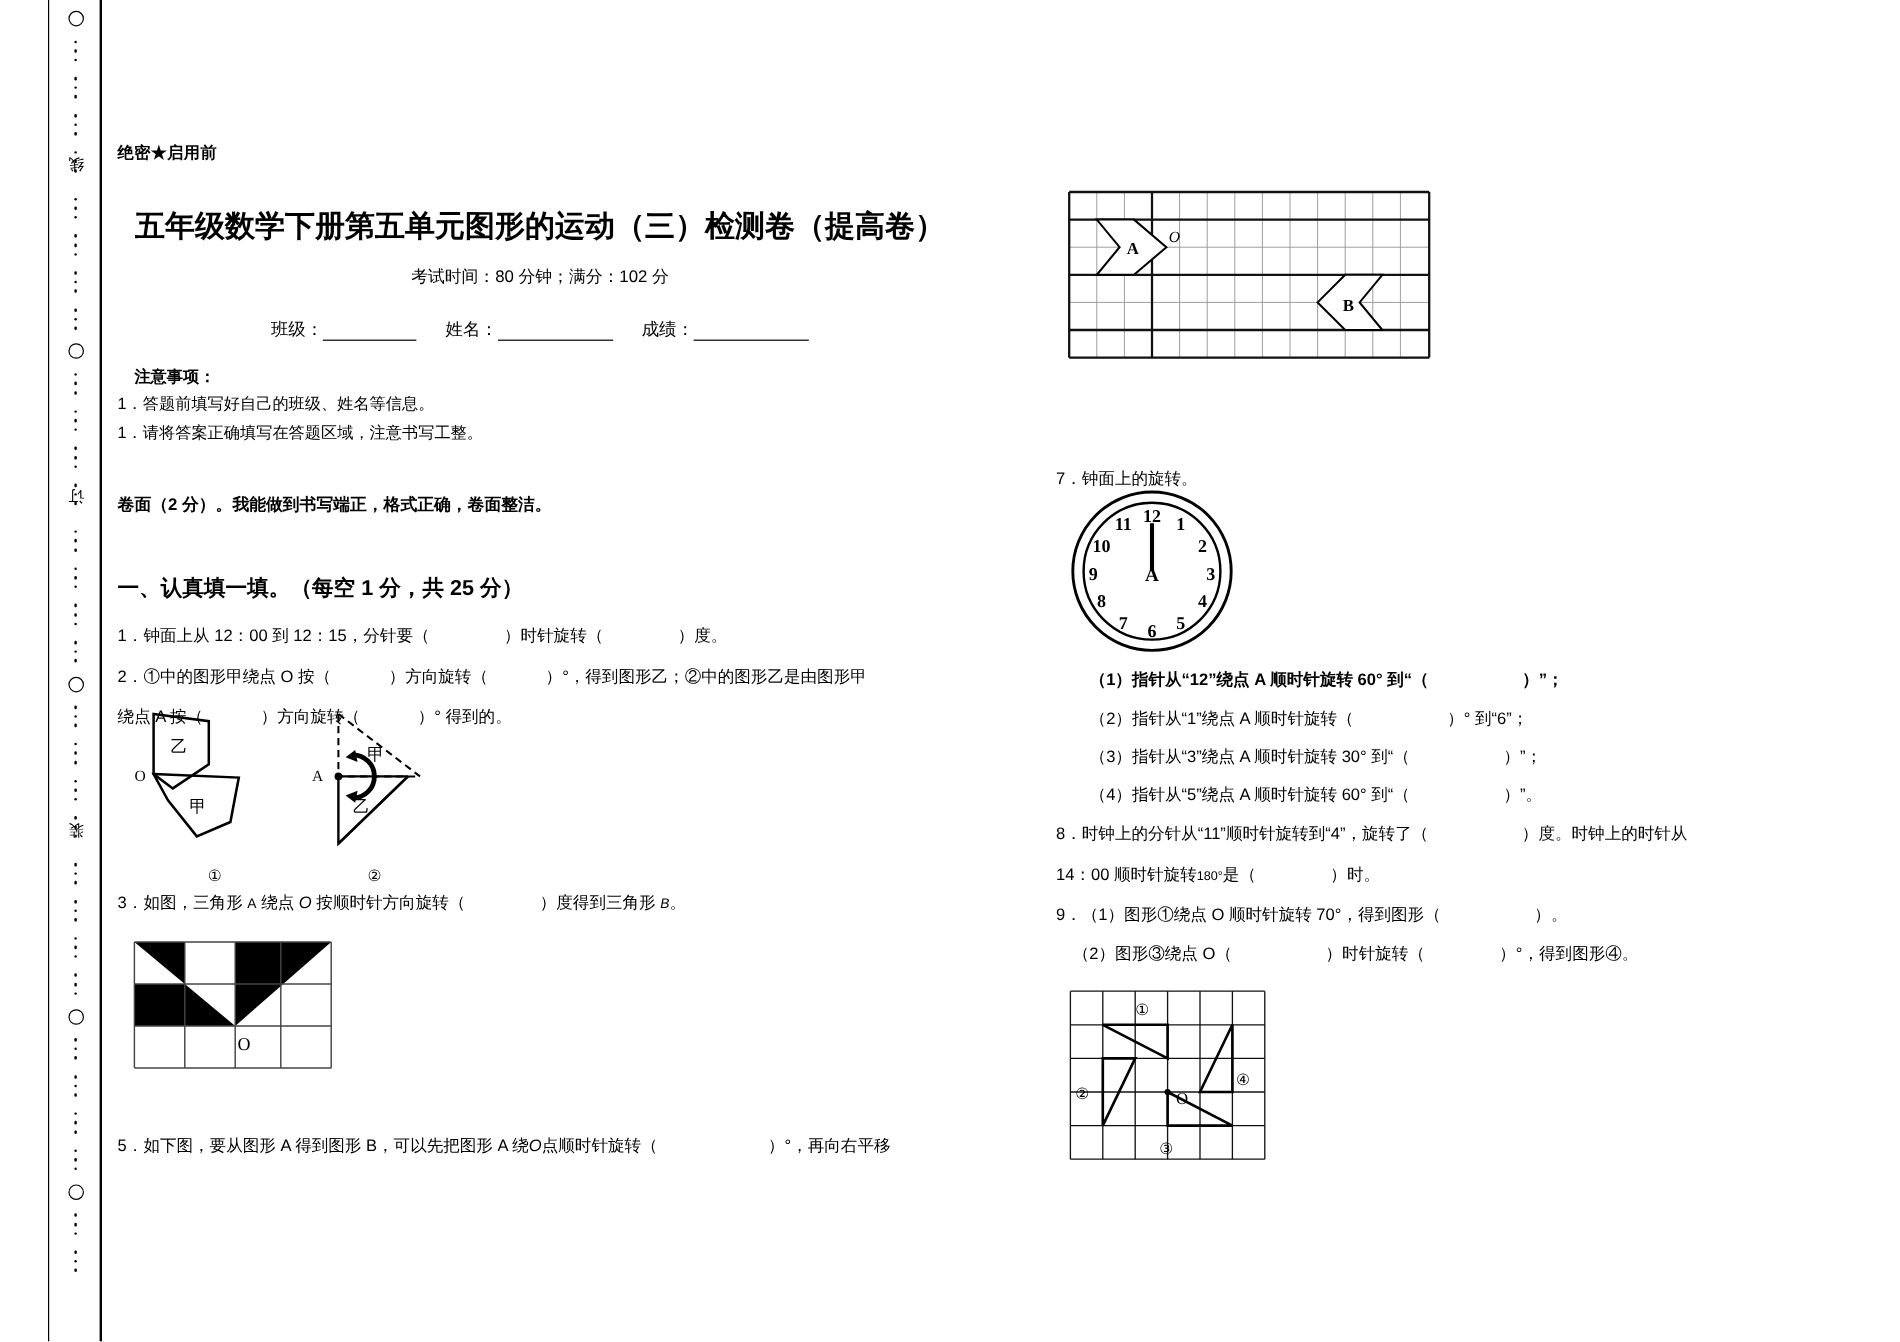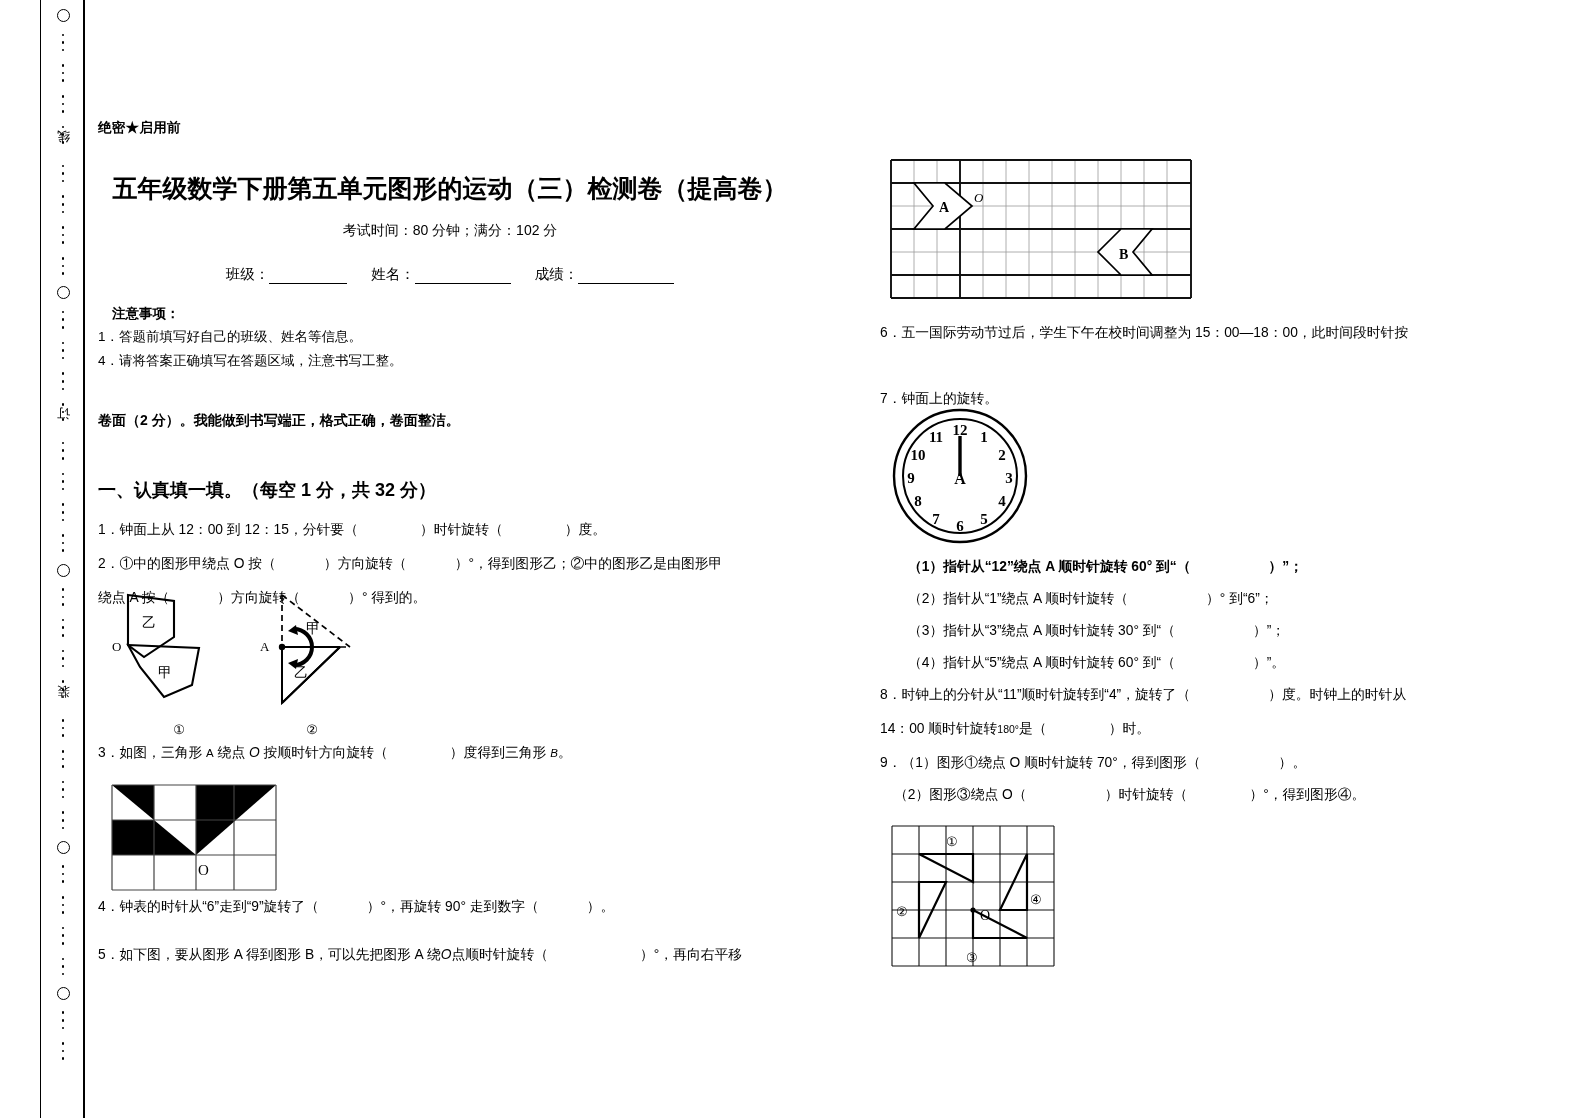--- a/index.html
+++ b/index.html
@@ -236,23 +236,23 @@
   <div class="secret">绝密★启用前</div>
   <h1 class="title">五年级数学下册第五单元图形的运动（三）检测卷（提高卷）</h1>
   <div class="subtitle">考试时间：80 分钟；满分：102 分</div>
 
   <div class="fillrow">
     <span>班级：</span><span class="u u1"></span><span class="sp"></span><span>姓名：</span><span class="u u2"></span><span class="sp"></span><span>成绩：</span><span class="u u3"></span>
   </div>
 
   <div class="notice-h">注意事项：</div>
   <div class="notice-1">1．答题前填写好自己的班级、姓名等信息。</div>
-  <div class="notice-2">4．请将答案正确填写在答题区域，注意书写工整。</div>
+  <div class="notice-2">1．请将答案正确填写在答题区域，注意书写工整。</div>
   <div class="juanmian">卷面（2 分）。我能做到书写端正，格式正确，卷面整洁。</div>
-  <div class="sec-h">一、认真填一填。（每空 1 分，共 32 分）</div>
+  <div class="sec-h">一、认真填一填。（每空 1 分，共 25 分）</div>
 
   <div class="q" style="left:98px; top:519px; width:700px;">
     <span>1．</span><span>钟面上从 12：00 到 12：15，分针要（</span><span class="blank bk-m"></span><span>）时针旋转（</span><span class="blank bk-m"></span><span>）度。</span>
   </div>
 
   <div class="q" style="left:98px; top:553px; width:705px;">
     <span>2．</span><span>①中的图形甲绕点 O 按（</span><span class="blank bk-s"></span><span>）方向旋转（</span><span class="blank bk-s"></span><span>）°，得到图形乙；②中的图形乙是由图形甲</span>
   </div>
   <div class="q" style="left:98px; top:587px; width:700px;">
     <span>绕点 A 按（</span><span class="blank bk-s"></span><span>）方向旋转（</span><span class="blank bk-s"></span><span>）°  得到的。</span>
@@ -310,23 +310,20 @@
         <line x1="2" y1="2" x2="2" y2="107"></line>
         <line x1="44" y1="2" x2="44" y2="107"></line>
         <line x1="86" y1="2" x2="86" y2="107"></line>
         <line x1="124" y1="2" x2="124" y2="107"></line>
         <line x1="166" y1="2" x2="166" y2="107"></line>
       </g>
       <text x="88" y="92" font-family="Liberation Serif, serif" font-size="15" fill="#000">O</text>
     </svg>
   </div>
 
-  <div class="q" style="left:98px; top:896px; width:700px;">
-    <span>4．</span><span>钟表的时针从“6”走到“9”旋转了（</span><span class="blank bk-s"></span><span>）°，再旋转 90° 走到数字（</span><span class="blank bk-s"></span><span>）。</span>
-  </div>
 
   <div class="q" style="left:98px; top:944px; width:705px;">
     <span>5．</span><span>如下图，要从图形 A 得到图形 B，可以先把图形 A 绕</span><span class="ital">O</span><span>点顺时针旋转（</span><span class="blank bk-xl"></span><span>）°，再向右平移</span>
   </div>
 
 
   <div class="fig" style="left:885px; top:152px;">
     <svg width="312" height="148" viewBox="0 0 312 148">
       <g stroke="#9a9a9a" stroke-width="0.8" fill="none">
         <line x1="6" y1="8" x2="306" y2="8"></line>
@@ -364,23 +361,20 @@
         <line x1="306" y1="8" x2="306" y2="146"></line>
       </g>
       <polygon points="29,31 60,31 87,54 60,77 29,77 48,54" fill="#fff" stroke="#000" stroke-width="1.7"></polygon>
       <text x="54" y="60" font-family="Liberation Serif, serif" font-size="14" font-weight="bold">A</text>
       <text x="89" y="50" font-family="Liberation Serif, serif" font-size="13" font-style="italic">O</text>
       <polygon points="236,77 213,100 236,123 267,123 248,100 267,77" fill="#fff" stroke="#000" stroke-width="1.7"></polygon>
       <text x="234" y="107" font-family="Liberation Serif, serif" font-size="14" font-weight="bold">B</text>
     </svg>
   </div>
 
-  <div class="q" style="left:880px; top:322px; width:635px;">
-    <span>6．</span><span>五一国际劳动节过后，学生下午在校时间调整为 15：00—18：00，此时间段时针按</span>
-  </div>
 
   <div class="q" style="left:880px; top:388px; width:635px;">
     <span>7．</span><span>钟面上的旋转。</span>
   </div>
 
   <div class="fig" style="left:890px; top:406px;">
     <svg width="140" height="140" viewBox="0 0 140 140">
       <circle cx="70" cy="70" r="66" fill="#fff" stroke="#000" stroke-width="2.4"></circle>
       <circle cx="70" cy="70" r="57" fill="#fff" stroke="#000" stroke-width="2"></circle>
       <g font-family="Liberation Serif, serif" font-size="15" font-weight="bold" text-anchor="middle">

